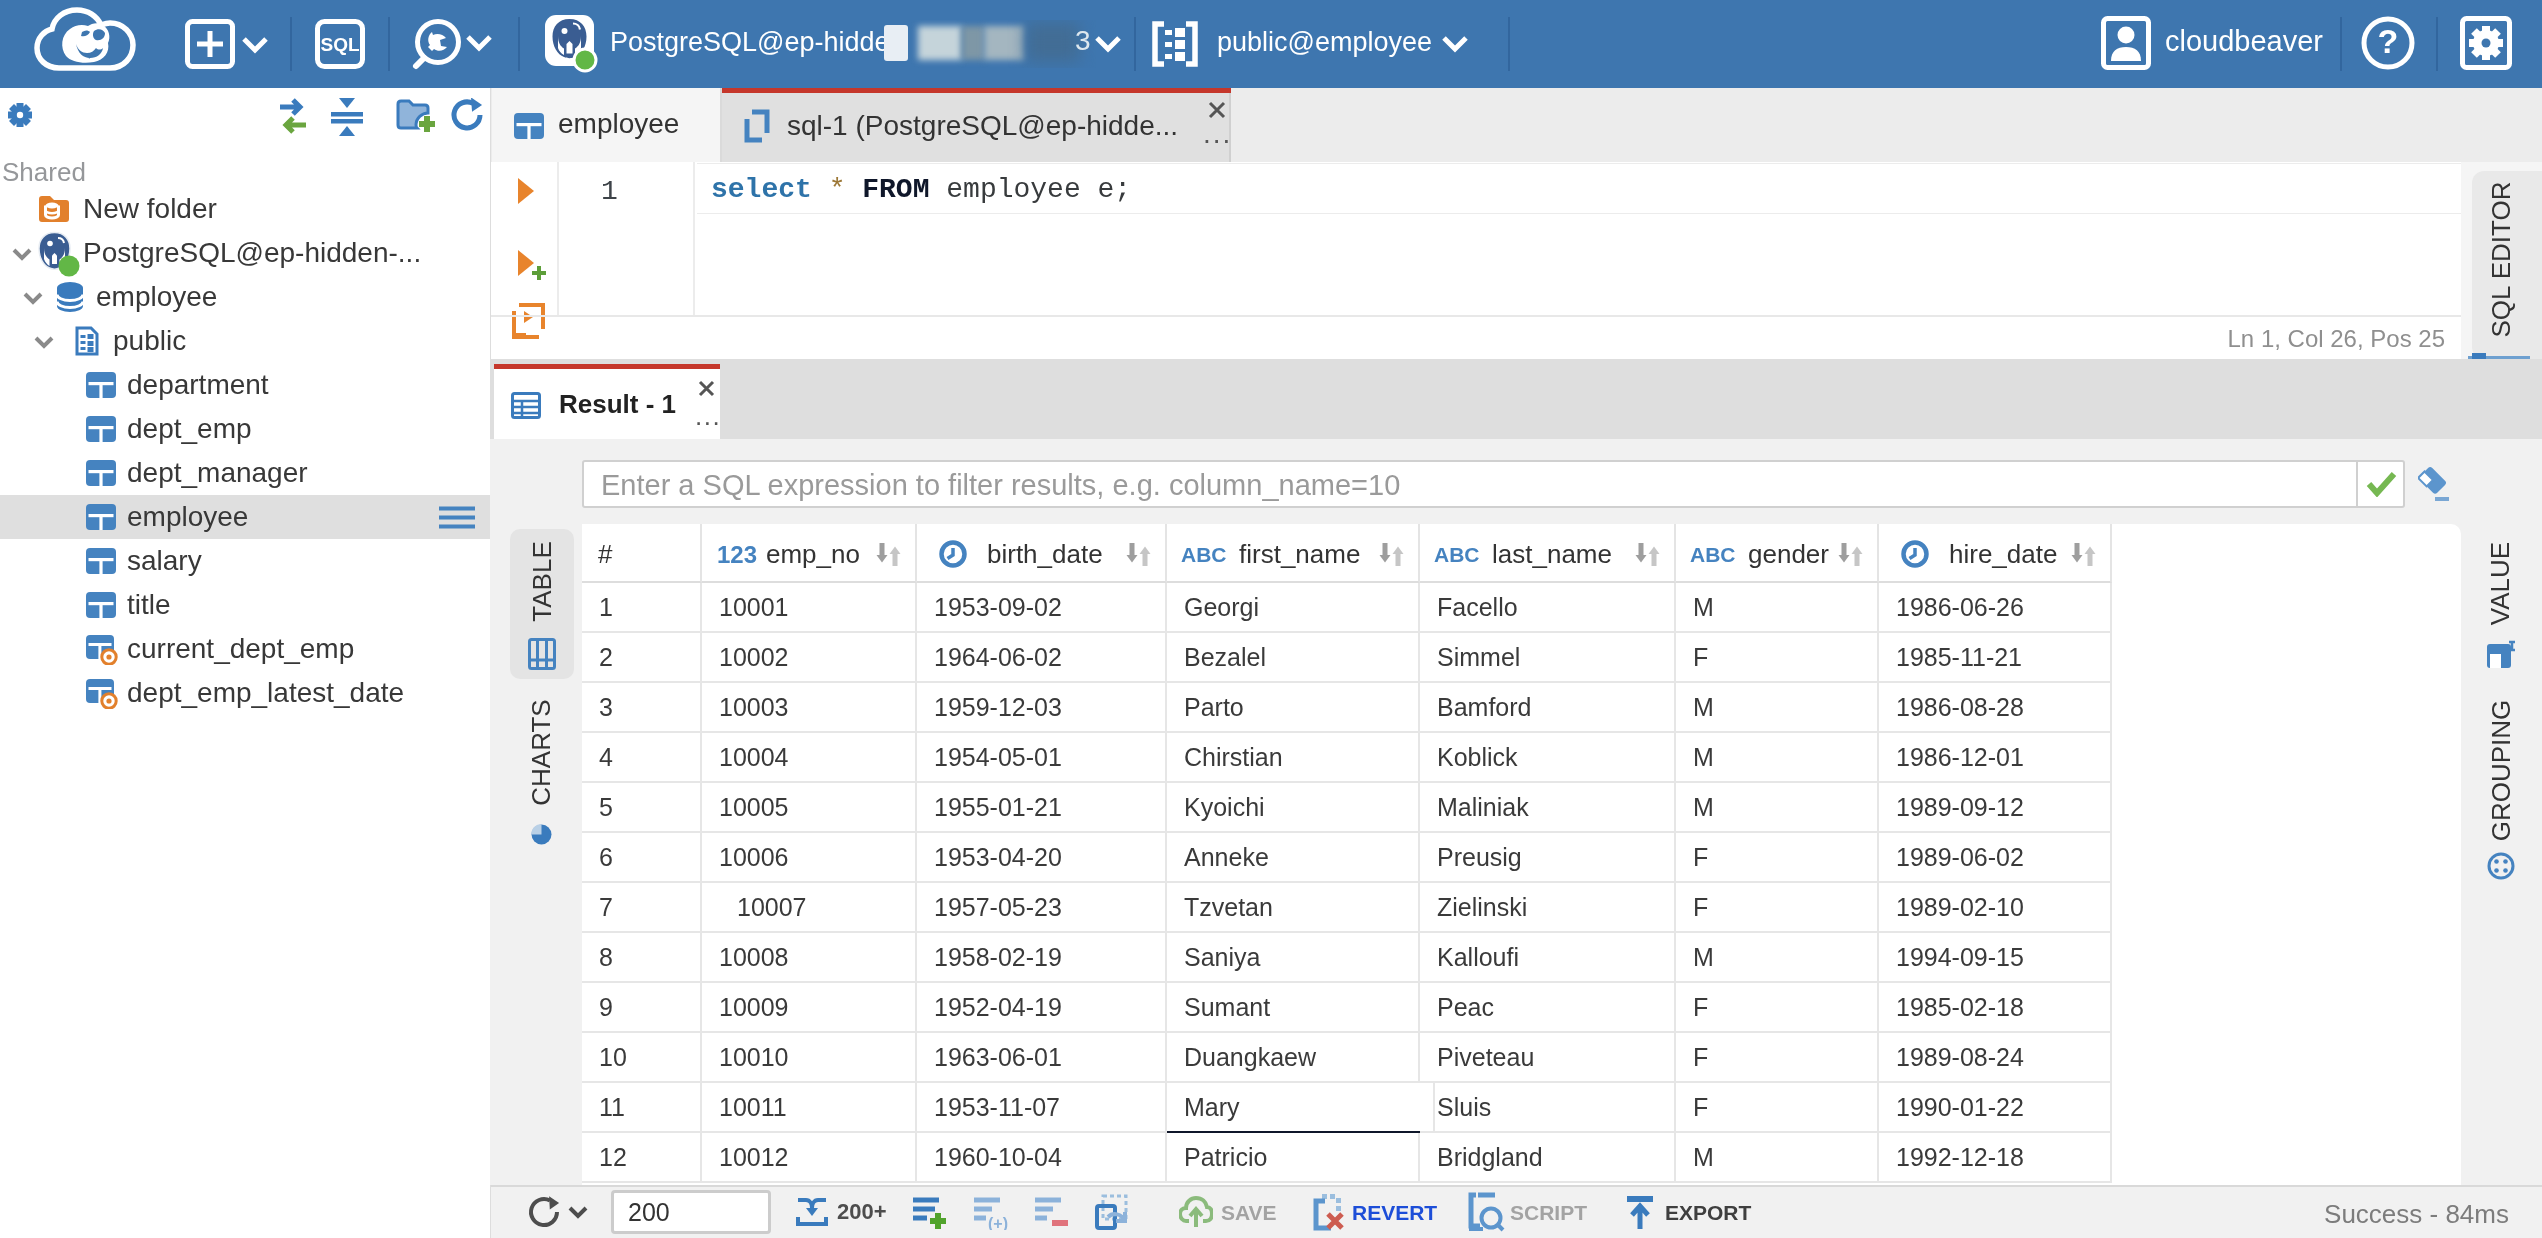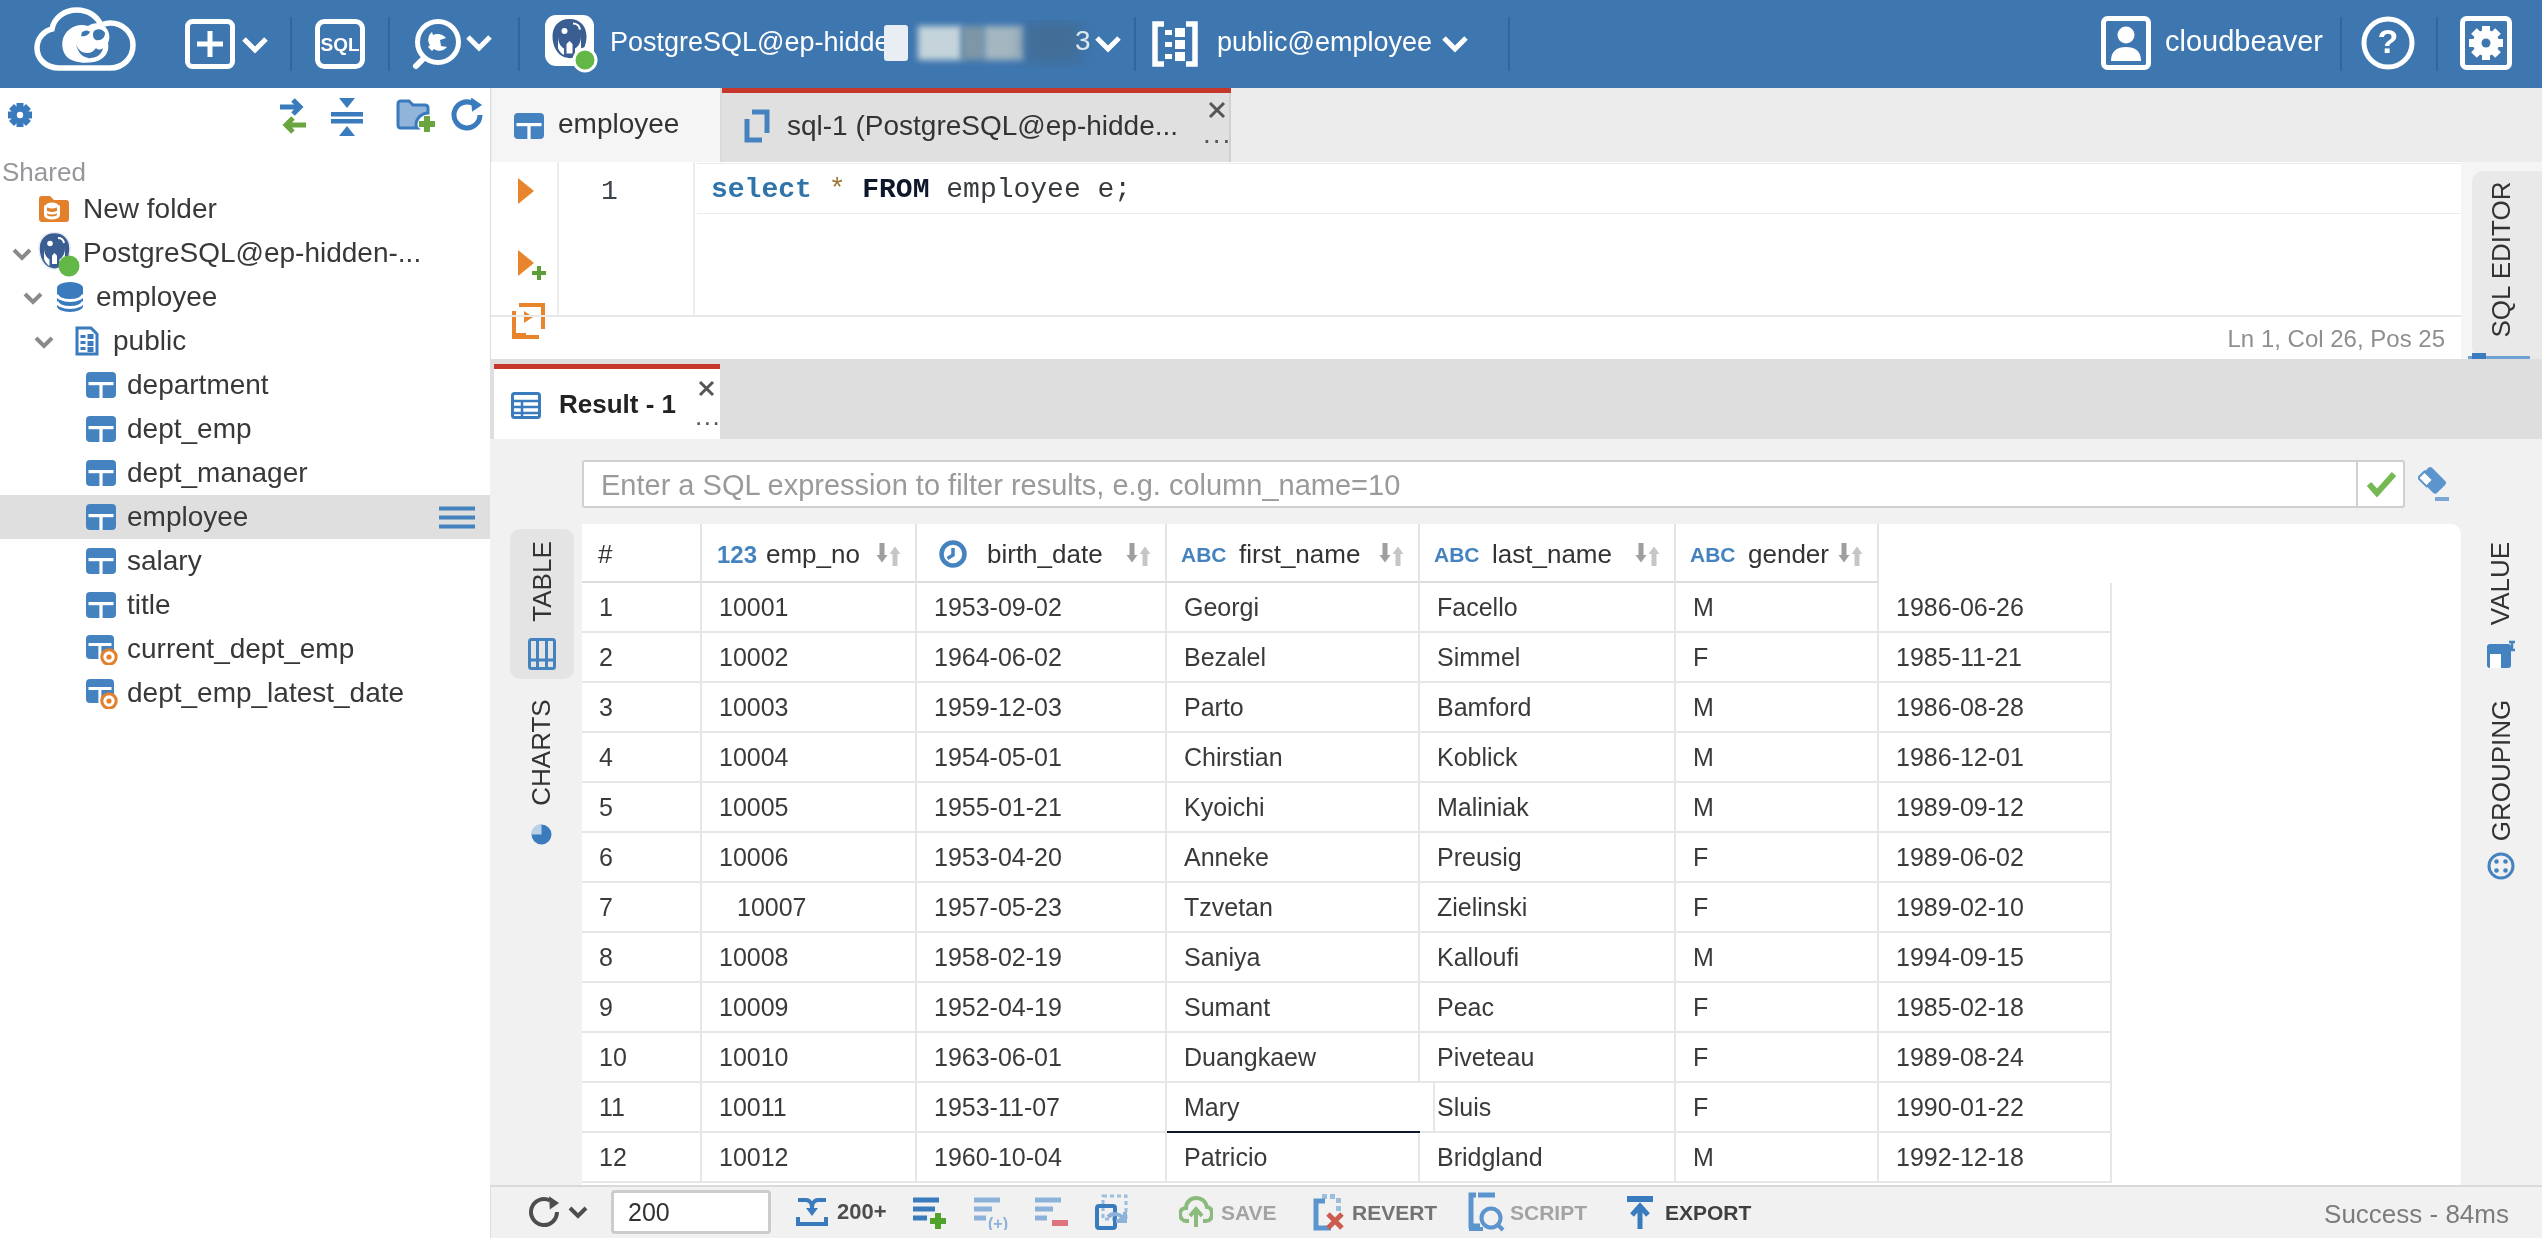--- a/index.html
+++ b/index.html
@@ -427,20 +427,33 @@
 <div class="a" style="left:1094px;top:0;width:203px;height:59px;border-right:2px solid #e4e4e4;border-bottom:2px solid #ddd;">
           <div class="a" style="left:14px;top:19px;font-size:21px;font-weight:bold;color:#4583c0;">ABC</div>
           <div class="a" style="left:72px;top:15px;font-size:26px;color:#333;">gender</div>
           <svg class="a" style="left:161px;top:17px" width="27" height="27" viewBox="0 0 27 27">
             <path d="M7 2 L7 17" stroke="#9e9e9e" stroke-width="5"></path>
             <path d="M1.5 14 L7 21.5 L12.5 14 Z" fill="#9e9e9e"></path>
             <path d="M20 25 L20 10" stroke="#c6c6c6" stroke-width="5"></path>
             <path d="M14.5 13 L20 5.5 L25.5 13 Z" fill="#c6c6c6"></path>
           </svg>
         </div>
+<div class="a" style="left:1297px;top:0;width:233px;height:59px;border-right:2px solid #e4e4e4;border-bottom:2px solid #ddd;">
+          <svg class="a" style="left:22px;top:16px" width="28" height="28" viewBox="0 0 28 28">
+            <circle cx="14" cy="14" r="11.5" fill="none" stroke="#4583c0" stroke-width="4.5"></circle>
+            <path d="M14 8 L14 15 L8.5 18.5" fill="none" stroke="#4583c0" stroke-width="3.5"></path>
+          </svg>
+          <div class="a" style="left:70px;top:15px;font-size:26px;color:#333;">hire_date</div>
+          <svg class="a" style="left:191px;top:17px" width="27" height="27" viewBox="0 0 27 27">
+            <path d="M7 2 L7 17" stroke="#9e9e9e" stroke-width="5"></path>
+            <path d="M1.5 14 L7 21.5 L12.5 14 Z" fill="#9e9e9e"></path>
+            <path d="M20 25 L20 10" stroke="#c6c6c6" stroke-width="5"></path>
+            <path d="M14.5 13 L20 5.5 L25.5 13 Z" fill="#c6c6c6"></path>
+          </svg>
+        </div>
 <div class="a" style="left:0px;top:59px;width:120px;height:50px;border-right:2px solid #e6e6e6;border-bottom:2px solid #e6e6e6;">
           <div class="a" style="left:17px;top:10px;font-size:25px;color:#3a3a3a;white-space:nowrap;">1</div>
         </div>
 <div class="a" style="left:120px;top:59px;width:215px;height:50px;border-right:2px solid #e6e6e6;border-bottom:2px solid #e6e6e6;">
           <div class="a" style="left:17px;top:10px;font-size:25px;color:#3a3a3a;white-space:nowrap;">10001</div>
         </div>
 <div class="a" style="left:335px;top:59px;width:250px;height:50px;border-right:2px solid #e6e6e6;border-bottom:2px solid #e6e6e6;">
           <div class="a" style="left:17px;top:10px;font-size:25px;color:#3a3a3a;white-space:nowrap;">1953-09-02</div>
         </div>
 <div class="a" style="left:585px;top:59px;width:253px;height:50px;border-right:2px solid #e6e6e6;border-bottom:2px solid #e6e6e6;">
@@ -742,21 +755,21 @@
 <svg class="a" style="left:819px;top:5px" width="36" height="40" viewBox="0 0 36 40">
 <g fill="#9bbede">
           <rect x="12" y="2" width="5" height="5"></rect>
           <rect x="20" y="2" width="5" height="5"></rect>
           <rect x="26" y="6" width="5" height="5"></rect>
           <rect x="26" y="14" width="5" height="5"></rect>
         </g>
 <path d="M15 9 L6 9 L6 36 L21 36" fill="none" stroke="#5c95cd" stroke-width="5"></path>
 <path d="M18 22 L32 36 M32 22 L18 36" stroke="#cd5c50" stroke-width="5"></path>
 </svg>
-<div class="a" style="left:861px;top:14px;font-size:21px;font-weight:bold;color:#737373;">REVERT</div>
+<div class="a" style="left:861px;top:14px;font-size:21px;font-weight:bold;color:#1d4ed8;">REVERT</div>
 <svg class="a" style="left:977px;top:5px" width="38" height="40" viewBox="0 0 38 40">
 <path d="M10 3 L27 3 M8 3 L3 3 L3 34 L12 34" fill="none" stroke="#5c95cd" stroke-width="5"></path>
 <path d="M3 34 L3 37 L15 37" fill="none" stroke="#5c95cd" stroke-width="4"></path>
 <circle cx="23" cy="26" r="9.5" fill="none" stroke="#5c95cd" stroke-width="4"></circle>
 <path d="M29 32 L35 38" stroke="#5c95cd" stroke-width="4"></path>
 </svg>
 <div class="a" style="left:1019px;top:14px;font-size:21px;font-weight:bold;color:#a3a3a3;">SCRIPT</div>
 <svg class="a" style="left:1135px;top:9px" width="28" height="34" viewBox="0 0 28 34">
 <path d="M1 3 L27 3" stroke="#3a7bbd" stroke-width="6"></path>
 <path d="M14 33 L14 12 M6 19 L14 10 L22 19" fill="none" stroke="#3a7bbd" stroke-width="5"></path>

